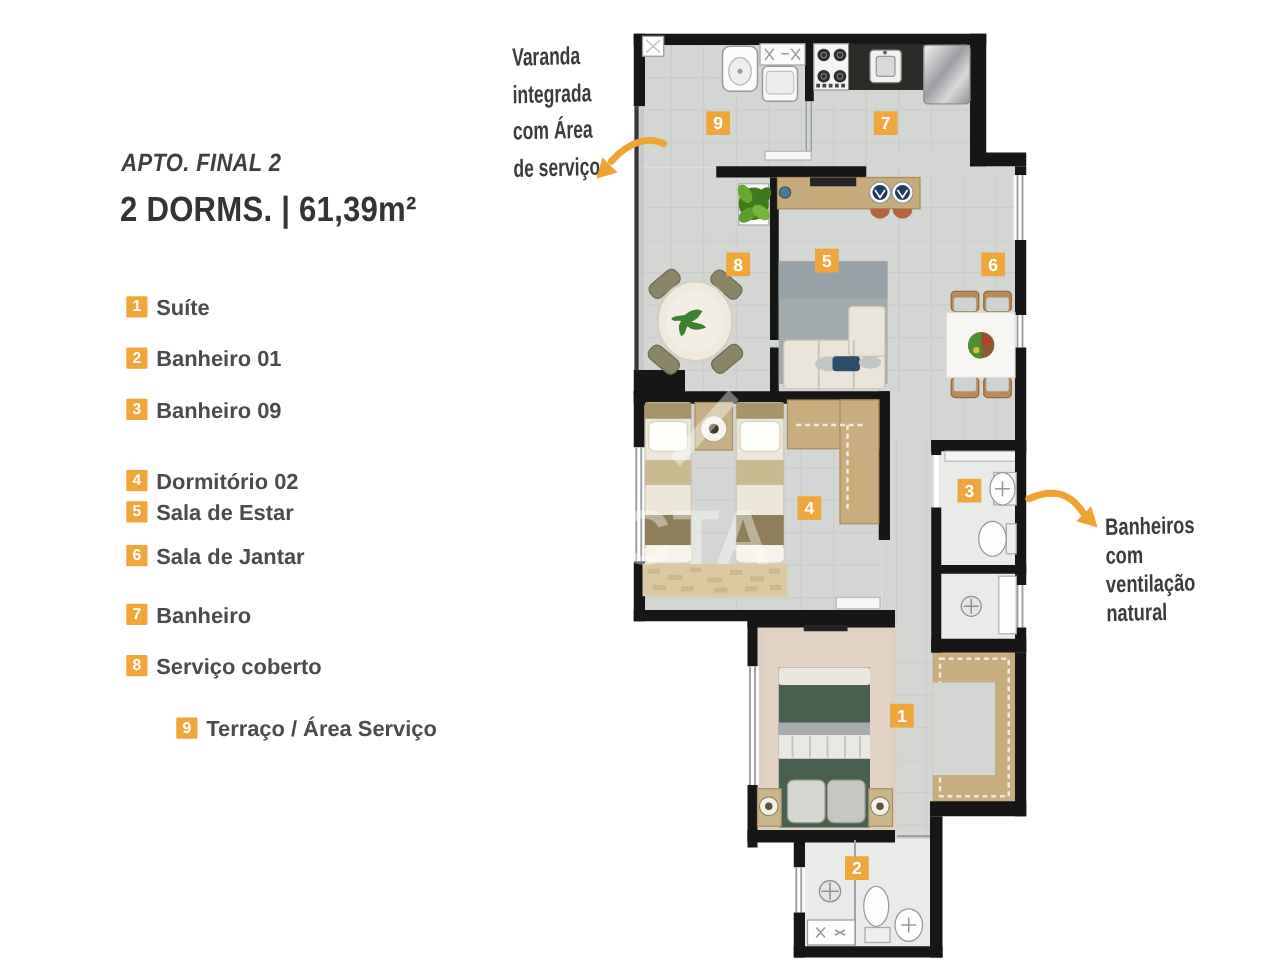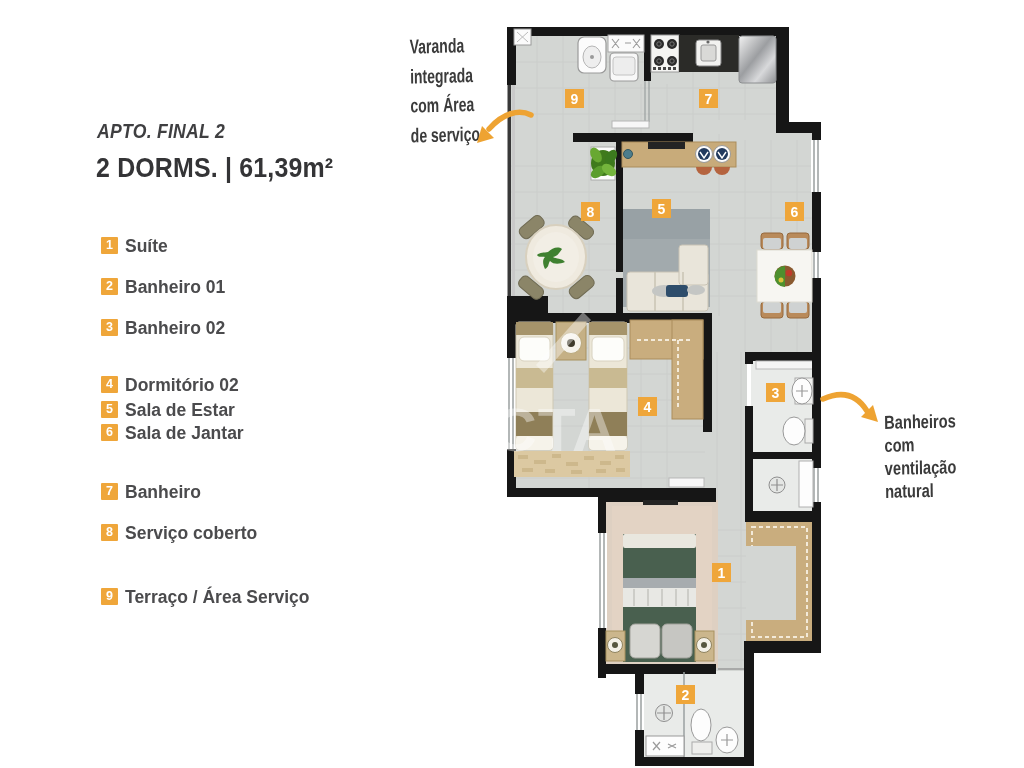--- a/index.html
+++ b/index.html
@@ -16,33 +16,33 @@
 <body>
 
 <div class="abs" style="left:97px;top:120px;font-size:20px;font-style:italic;font-weight:700;color:#3f3f41;letter-spacing:.3px;transform:scaleX(0.88);transform-origin:left top;">APTO. FINAL 2</div>
 
 <div class="abs" style="left:96px;top:152px;font-size:28px;font-weight:800;color:#343436;letter-spacing:.2px;transform:scaleX(0.89);transform-origin:left top;">2 DORMS. | 61,39m²</div>
 
 <div class="leg" style="top:237px;"><span class="n">1</span><span class="t">Suíte</span></div>
 
 <div class="leg" style="top:278px;"><span class="n">2</span><span class="t">Banheiro 01</span></div>
 
-<div class="leg" style="top:319px;"><span class="n">3</span><span class="t">Banheiro 02</span></div>
+<div class="leg" style="top:319px;"><span class="n">3</span><span class="t">Banheiro 09</span></div>
 
 <div class="leg" style="top:376px;"><span class="n">4</span><span class="t">Dormitório 02</span></div>
 
 <div class="leg" style="top:401px;"><span class="n">5</span><span class="t">Sala de Estar</span></div>
 
-<div class="leg" style="top:424px;"><span class="n">6</span><span class="t">Sala de Jantar</span></div>
+<div class="leg" style="top:436px;"><span class="n">6</span><span class="t">Sala de Jantar</span></div>
 
 <div class="leg" style="top:483px;"><span class="n">7</span><span class="t">Banheiro</span></div>
 
 <div class="leg" style="top:524px;"><span class="n">8</span><span class="t">Serviço coberto</span></div>
 
-<div class="leg" style="top:588px;"><span class="n">9</span><span class="t">Terraço / Área Serviço</span></div>
+<div class="leg" style="top:574px;margin-left:40px;"><span class="n">9</span><span class="t">Terraço / Área Serviço</span></div>
 
 <div class="abs hand" style="left:399px;top:32px;width:70px;text-align:center;font-size:20px;line-height:29.5px;transform:scaleX(0.70) rotate(-1deg);transform-origin:center top;white-space:nowrap;">Varanda<br>integrada<br>com Área<br>de serviço</div>
 
 <div class="abs hand" style="left:884px;top:411px;width:120px;text-align:left;font-size:19px;line-height:23px;transform:scaleX(0.77) rotate(-1deg);transform-origin:left top;white-space:nowrap;">Banheiros<br>com<br>ventilação<br>natural</div>
 
 <svg class="abs" style="left:0;top:0;" width="1024" height="768" viewBox="0 0 1024 768">
   <defs>
     <linearGradient id="fridge" x1="0" y1="0" x2="1" y2="1">
       <stop offset="0" stop-color="#f2f2f2"></stop>
         <stop offset="0.45" stop-color="#9c9ea1"></stop>

